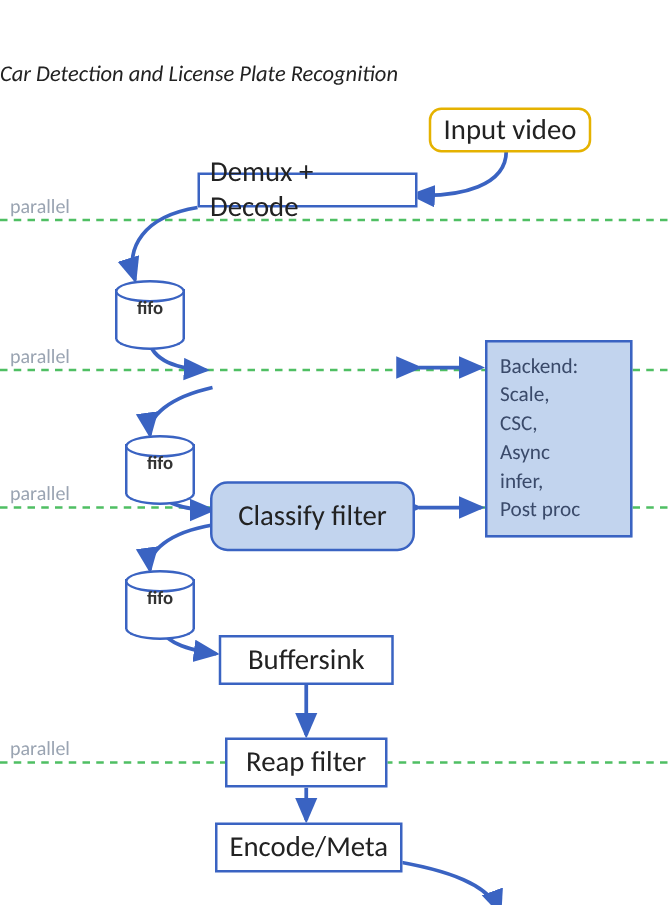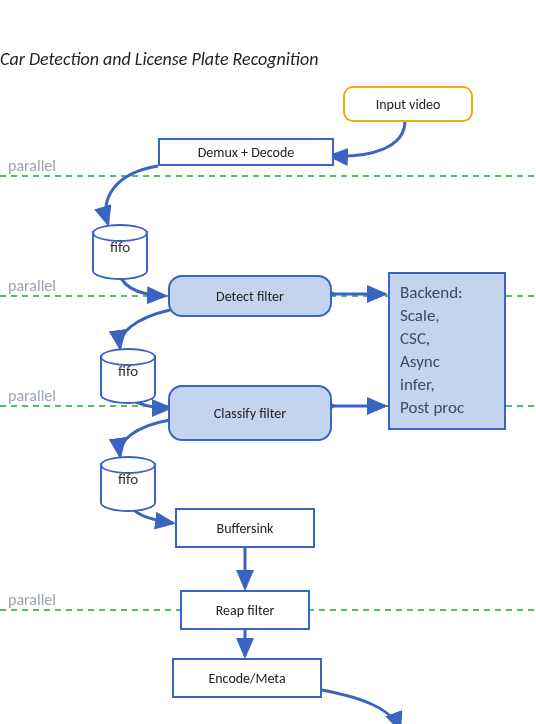--- a/index.html
+++ b/index.html
@@ -28,21 +28,21 @@
     white-space: nowrap;
   }
   .box {
     position: absolute;
     border: 2px solid #3a63c2;
     background: #ffffff;
     color: #222;
     display: flex;
     align-items: center;
     justify-content: center;
-    font-size: 14px;
+    font-size: 23px;
     box-sizing: border-box;
     padding: 4px 8px;
   }
   .rounded  { border-radius: 10px; }
   .pill     { border-radius: 14px; }
   .yellow   { border-color: #e5b200; }
   .filled   { background: #c2d4ee; }
   .backend  {
     position: absolute;
     border: 2px solid #3a63c2;
@@ -55,20 +55,21 @@
   }
   .label-parallel {
     position: absolute;
     color: #9aa4b2;
     font-size: 16px;
   }
   .cyl {
     position: absolute;
     width: 56px;
     height: 56px;
+    font-weight: bold;
   }
   .cyl .body {
     position: absolute;
     left: 0; right: 0;
     top: 7px; bottom: 0;
     border: 2px solid #3a63c2;
     border-top: none;
     border-radius: 0 0 30px 30px / 0 0 10px 10px;
     background: #fff;
   }
@@ -141,21 +142,20 @@
 
   <div class="label-parallel" style="left:8px; top:108px;">parallel</div>
   <div class="label-parallel" style="left:8px; top:228px;">parallel</div>
   <div class="label-parallel" style="left:8px; top:338px;">parallel</div>
   <div class="label-parallel" style="left:8px; top:542px;">parallel</div>
 
   <div class="box rounded yellow" style="left:343px; top:38px;  width:130px; height:36px;">Input video</div>
 
   <div class="box" style="left:158px; top:90px;  width:176px; height:28px;">Demux + Decode</div>
 
-  <div class="box pill filled" style="left:168px; top:227px; width:164px; height:42px;">Detect filter</div>
 
   <div class="box pill filled" style="left:168px; top:337px; width:164px; height:56px;">Classify filter</div>
 
   <div class="backend" style="left:388px; top:224px; width:118px; height:158px;">
     <div>Backend:</div>
     <div>Scale,</div>
     <div>CSC,</div>
     <div>Async</div>
     <div>infer,</div>
     <div>Post proc</div>

